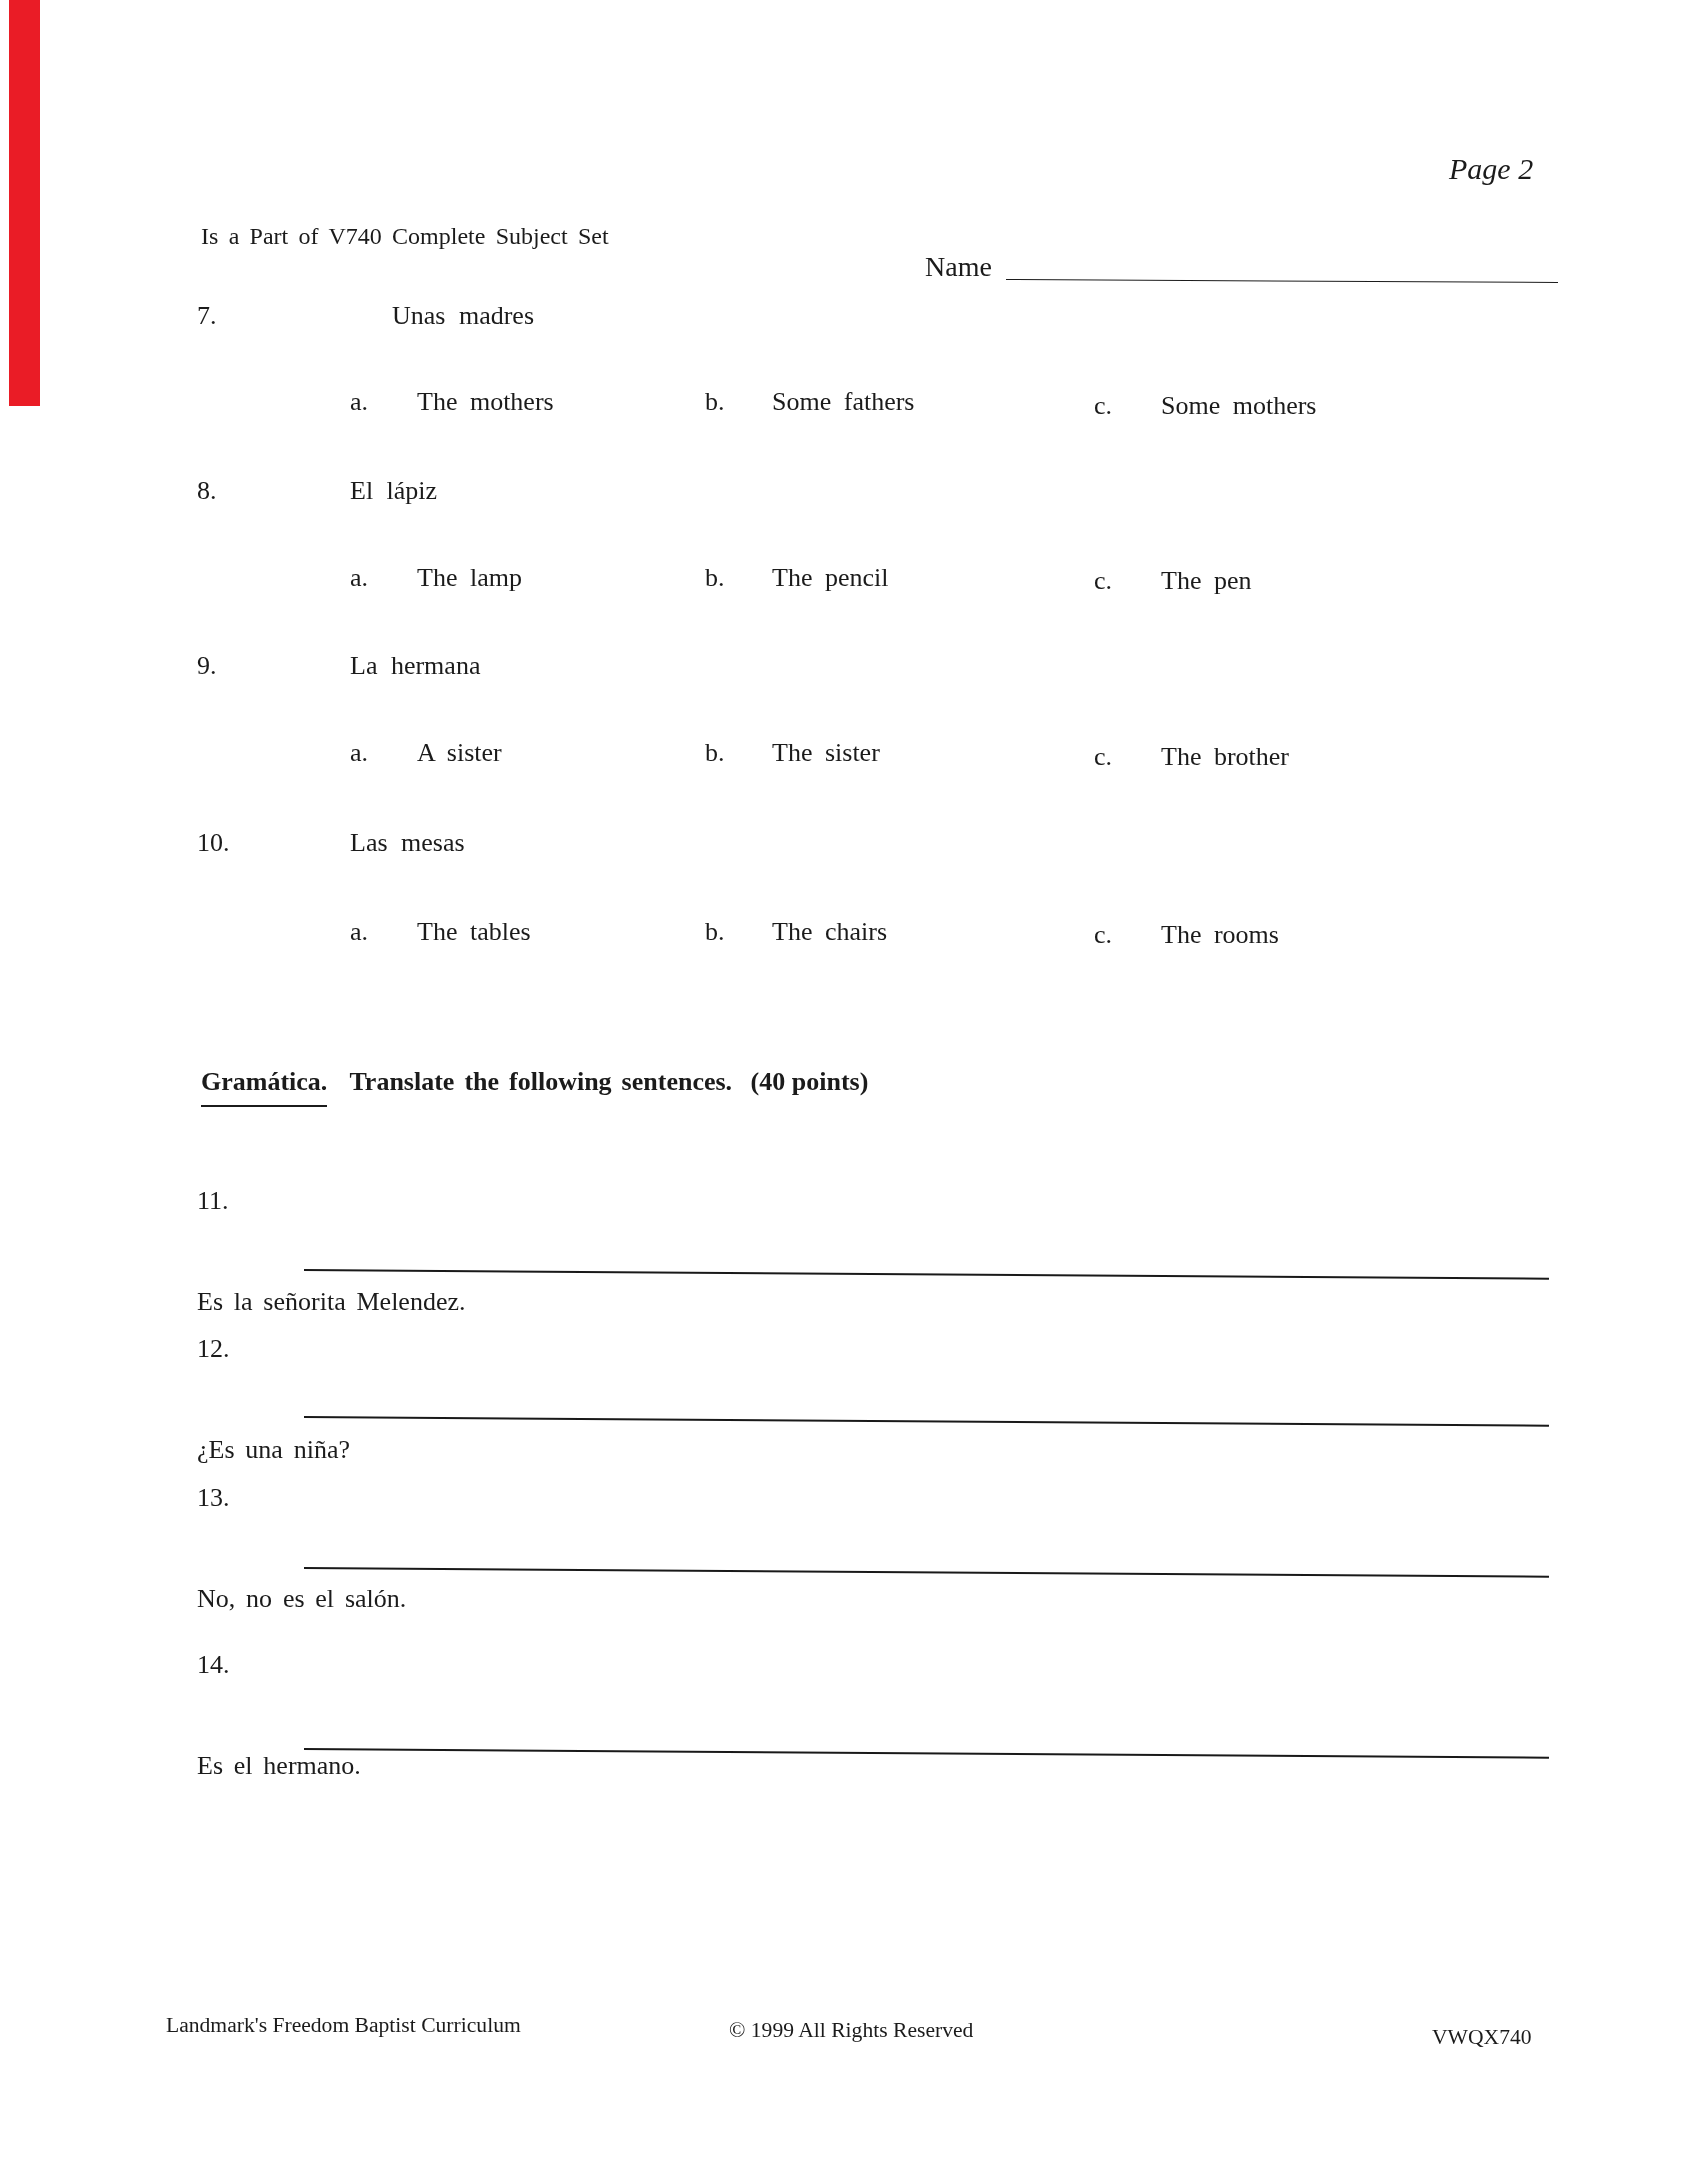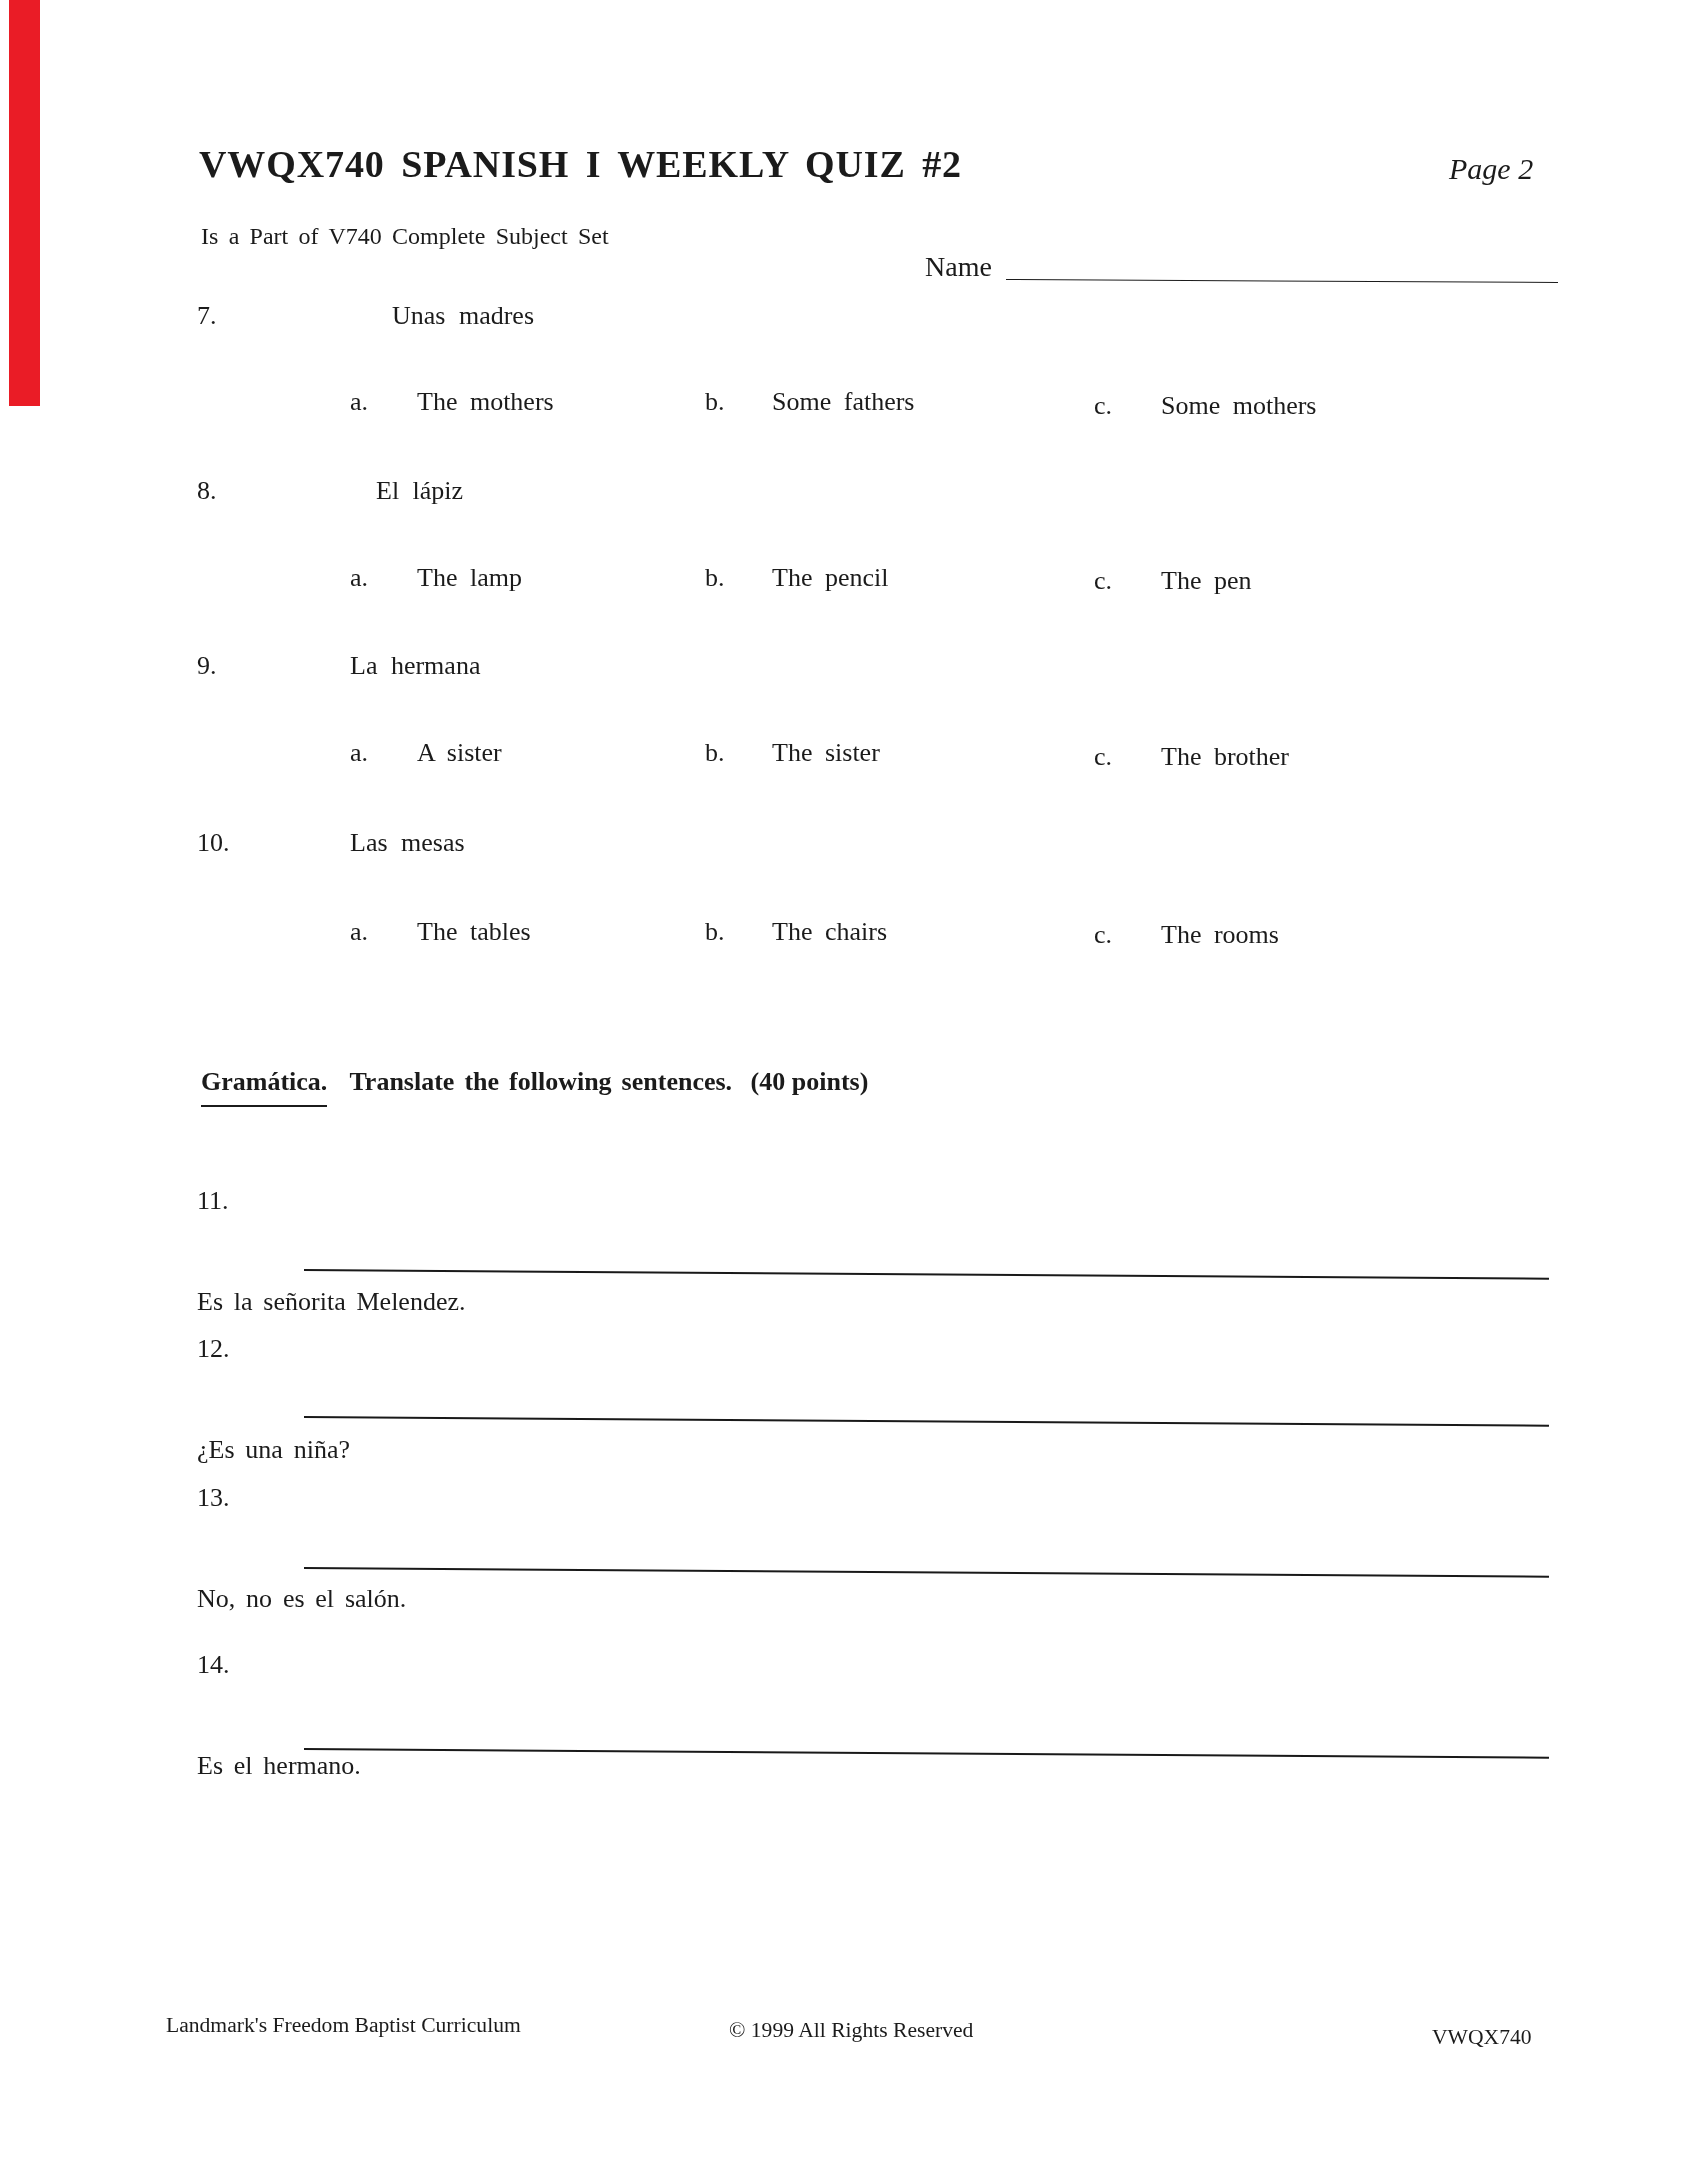--- a/index.html
+++ b/index.html
@@ -40,21 +40,20 @@
   
   .footer-text{font-size:21.6px;white-space:nowrap;}
 </style>
 </head>
 <body>
 
 <div id="page">
 
   <div id="red-stripe" class="abs" style="background: rgb(234, 28, 38);"></div>
 
-  <div id="title" class="abs">VWQX740 SPANISH I WEEKLY QUIZ #2</div>
   <div id="page-label" class="abs">Page 2</div>
   <div id="subtitle" class="abs">Is a Part of V740 Complete Subject Set</div>
   <div id="name-row" class="abs">
     <span class="lbl">Name</span>
     <span class="fill-line"></span>
   </div>
 
   <div class="abs q-num" style="left:197px;top:301px;">7.</div>
   <div class="abs q-prompt" style="left:350px;top:301px;margin-left:42px;">Unas madres</div>
   <div class="abs opt" style="left:350px;top:387px;">
@@ -64,21 +63,21 @@
   <div class="abs opt" style="left:705px;top:387px;">
     <span class="letter">b.</span>
     <span>Some fathers</span>
   </div>
   <div class="abs opt" style="left:1094px;top:391px;">
     <span class="letter">c.</span>
     <span>Some mothers</span>
   </div>
 
   <div class="abs q-num" style="left:197px;top:476px;">8.</div>
-  <div class="abs q-prompt" style="left:350px;top:476px;margin-left:26px;">El lápiz</div>
+  <div class="abs q-prompt" style="left:350px;top:476px;">El lápiz</div>
   <div class="abs opt" style="left:350px;top:563px;">
     <span class="letter">a.</span>
     <span>The lamp</span>
   </div>
   <div class="abs opt" style="left:705px;top:563px;">
     <span class="letter">b.</span>
     <span>The pencil</span>
   </div>
   <div class="abs opt" style="left:1094px;top:566px;">
     <span class="letter">c.</span>

